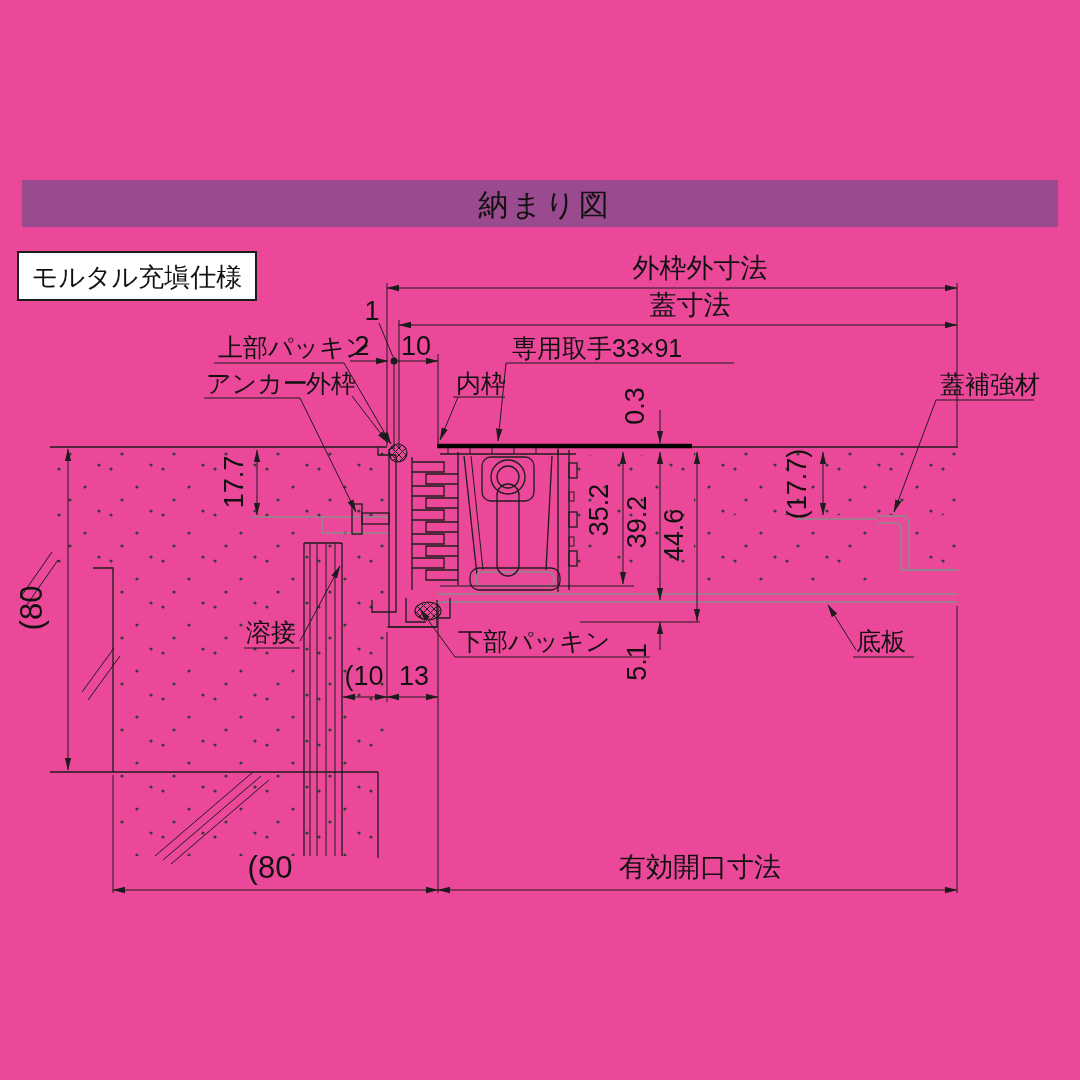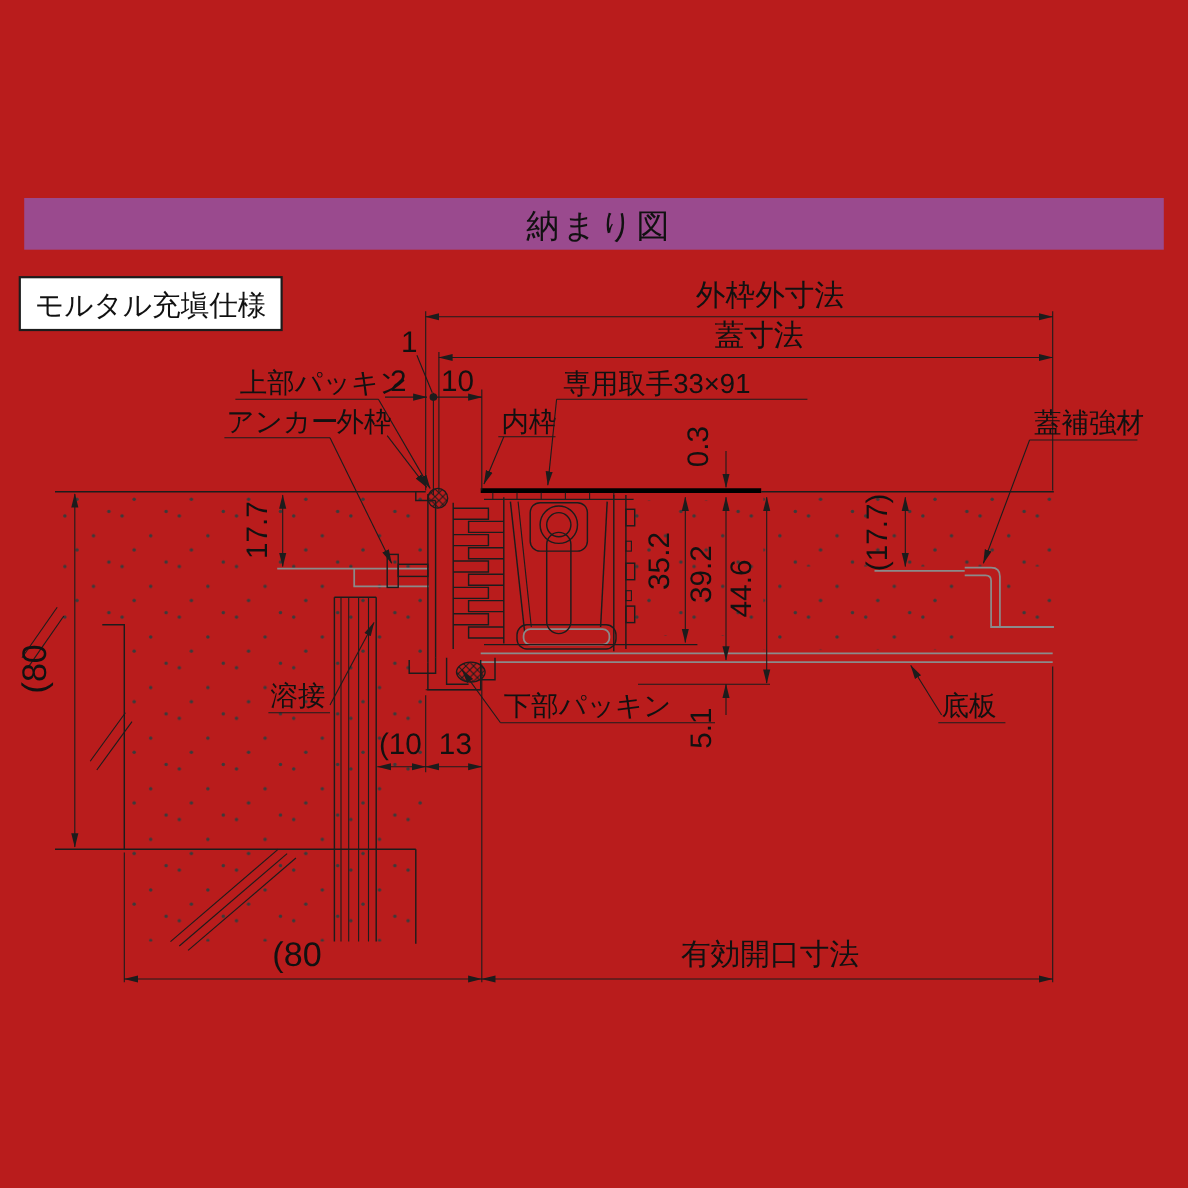--- a/index.html
+++ b/index.html
@@ -1,16 +1,16 @@
 <!DOCTYPE html>
 <html><head>
 <meta charset="utf-8">
 <style>
   html,body{margin:0;padding:0;background:#fff;}
-  #stage{width:1080px;height:1080px;position:relative;background:#b91c1c;
+  #stage{width:1080px;height:1080px;position:relative;background:#ec4899;
          font-family:"Liberation Sans","DejaVu Sans",sans-serif;}
   svg text{font-family:"Liberation Sans","DejaVu Sans",sans-serif;fill:#111;}
   .ln{stroke:#1c1c1c;stroke-width:1.3;fill:none;}
   .thn{stroke:#1c1c1c;stroke-width:1;fill:none;}
   .thk{stroke:#000;stroke-width:4.5;fill:none;}
   .gry{stroke:#8b8b8b;stroke-width:1.6;fill:none;}
   .dim{stroke:#1c1c1c;stroke-width:1;fill:none;}
   .ldr{stroke:#1c1c1c;stroke-width:1;fill:none;}
   .dtx{font-size:27px;}
   .ltx{font-size:25px;}

